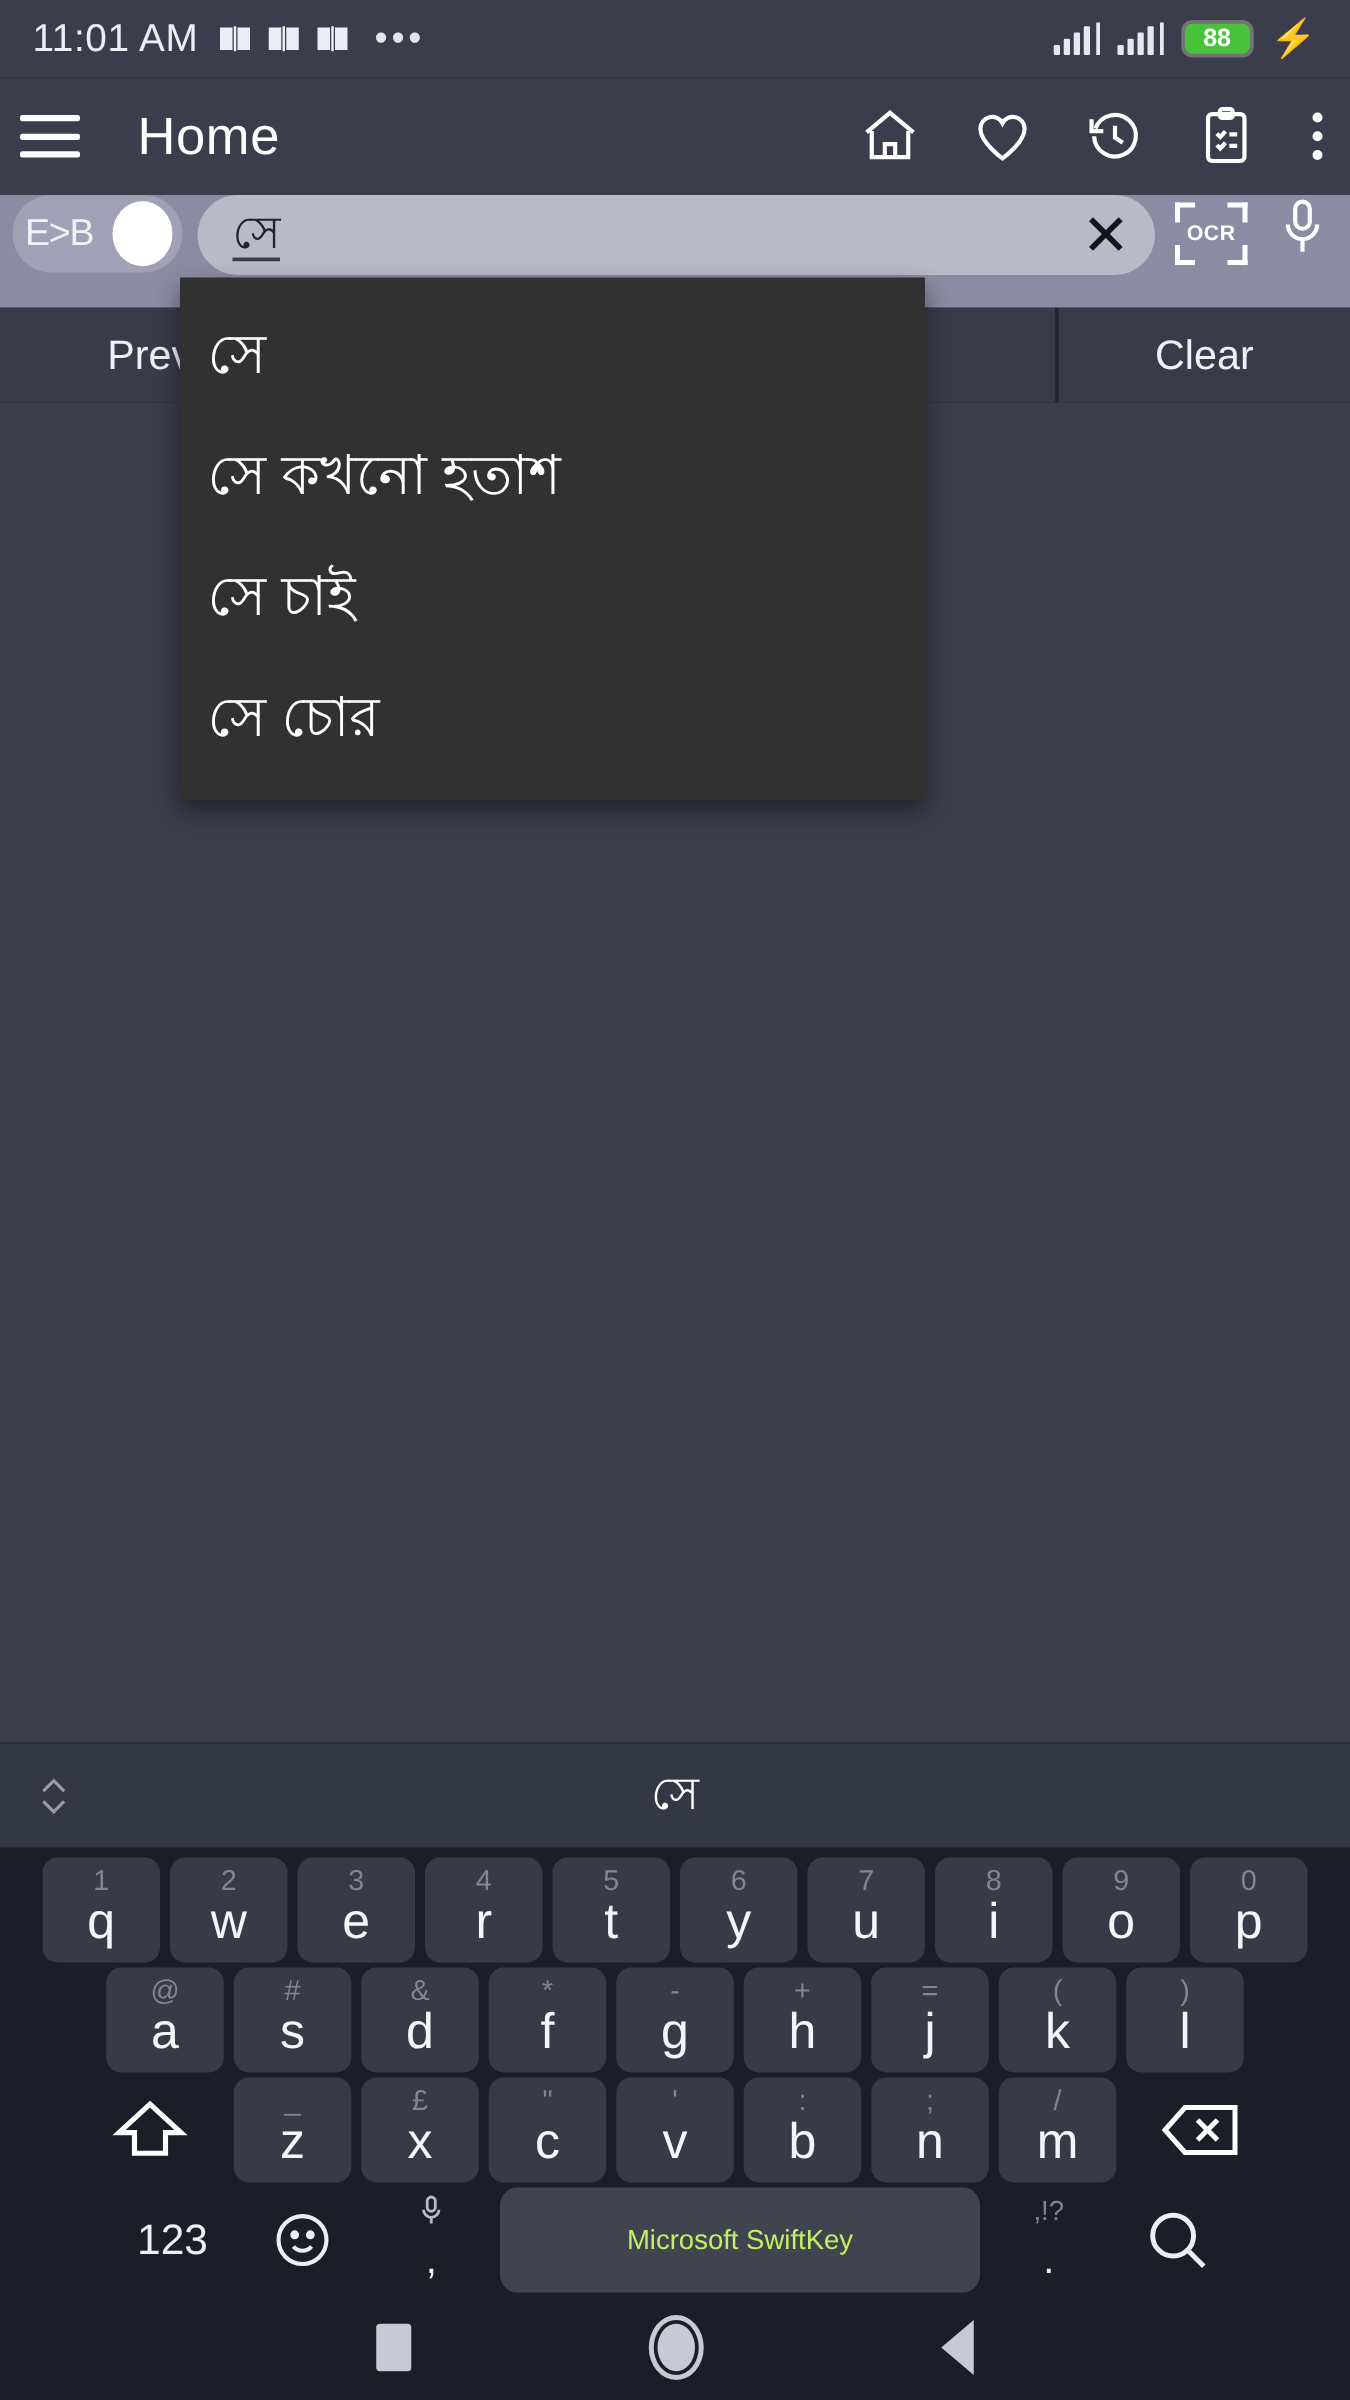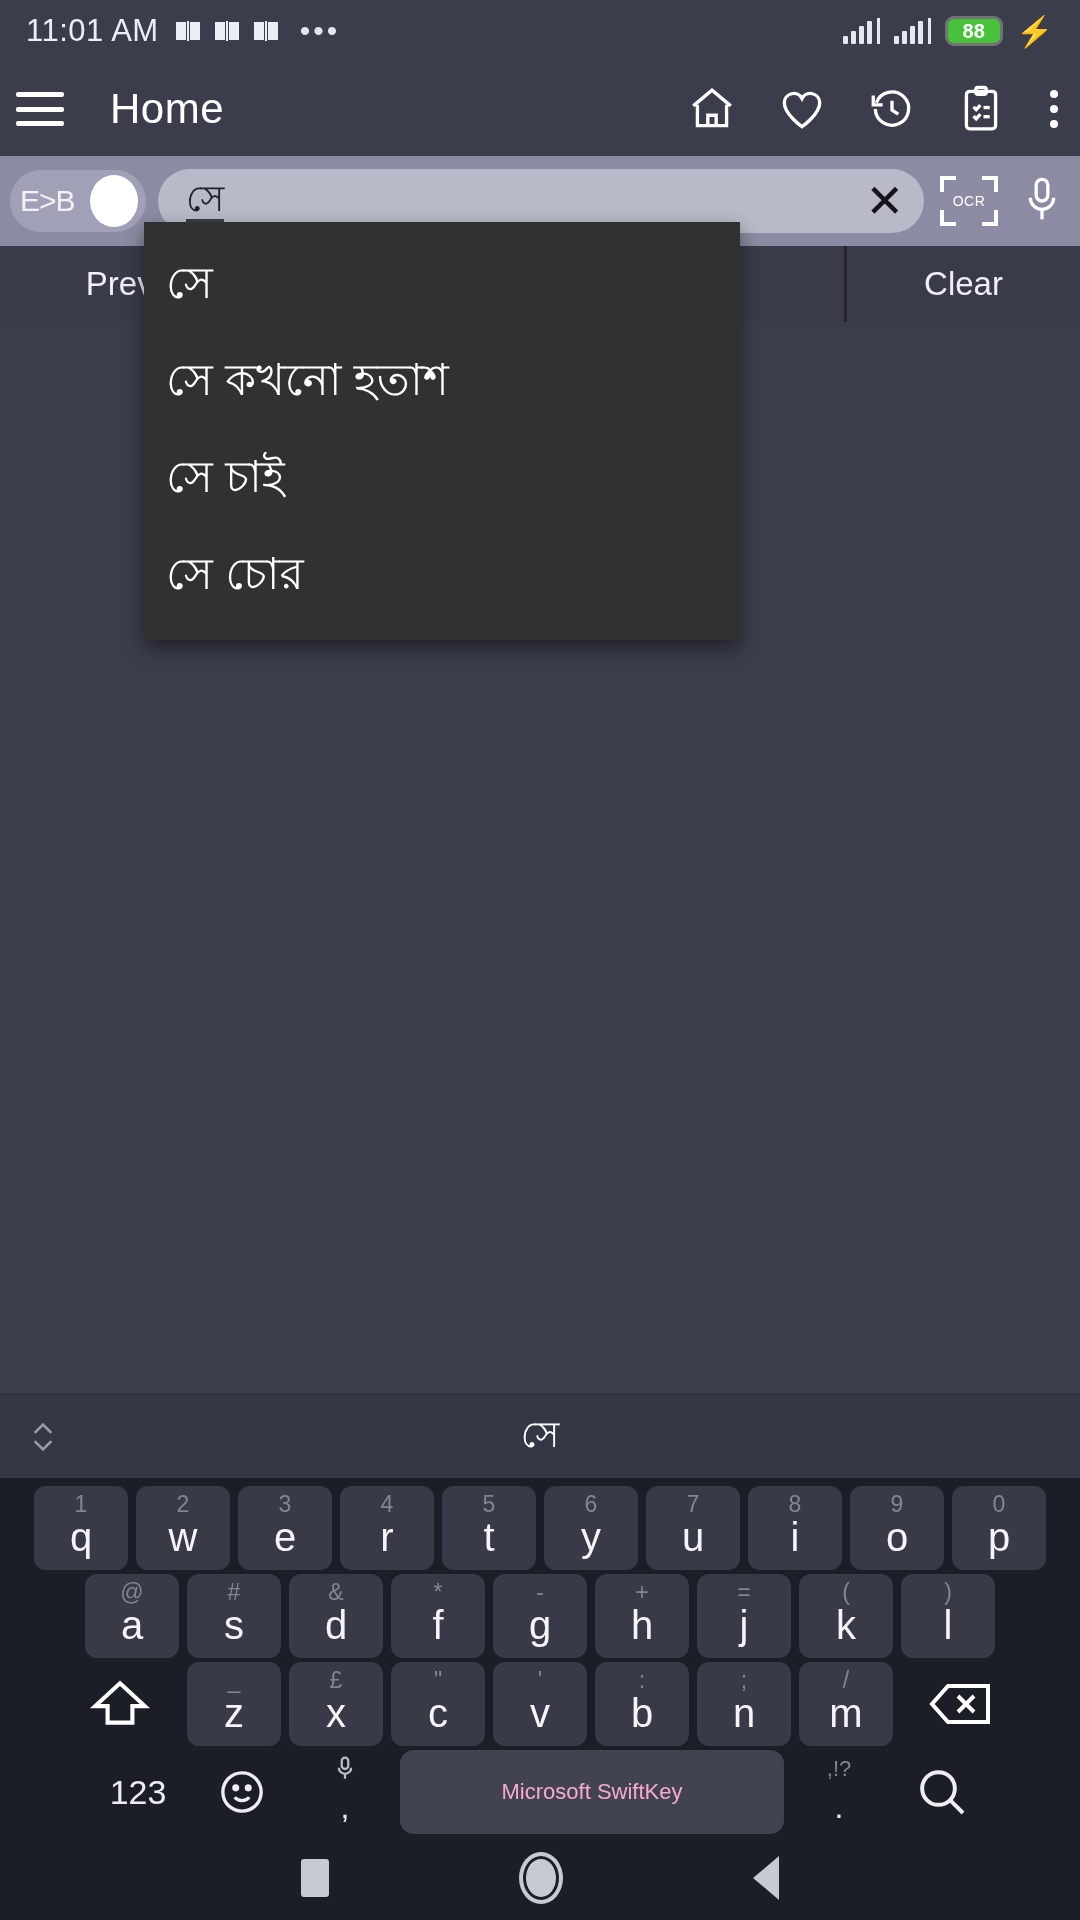--- a/index.html
+++ b/index.html
@@ -46,21 +46,21 @@
   .hamburger span { display:block; height:5px; background:#fff; border-radius:2px; }
   .appbar-title { font-size: 42px; margin-left: 46px; letter-spacing:.5px; }
   .appbar-actions { margin-left: auto; display: flex; align-items: center; gap: 38px; }
   .appbar-actions svg { display: block; }
   .kebab { display:flex; flex-direction:column; gap:7px; align-items:center; width:20px;}
   .kebab i { width:8px; height:8px; background:#fff; border-radius:50%; display:block;}
 
   
   .searchrow {
     height: 90px; background: #8b8ca3;
-    display: flex; align-items: center; padding: 0 10px; gap: 12px;
+    display: flex; align-items: flex-start; padding: 0 10px; gap: 12px;
     position: relative;
   }
   .toggle {
     width: 136px; height: 62px; background: #a0a1b6; border-radius: 31px;
     display: flex; align-items: center; justify-content: space-between;
     padding: 0 8px 0 10px; flex: none;
   }
   .toggle-label { font-size: 30px; color: #f2f2f6; letter-spacing: -1px; }
   .knob { width: 48px; height: 52px; border-radius: 50%; background: #fff; }
   .searchbox {
@@ -74,21 +74,21 @@
   .clear-x { margin-left: auto; font-size: 46px; color: #14151b; line-height: 1; font-weight: 300;}
   .ocr-btn {
     width: 66px; height: 62px; position: relative; flex: none;
     display:flex; align-items:center; justify-content:center;
   }
   .ocr-btn .corner { position:absolute; width:16px; height:16px; border:4px solid #fff; }
   .ocr-btn .c1{top:6px;left:4px;border-right:none;border-bottom:none}
   .ocr-btn .c2{top:6px;right:4px;border-left:none;border-bottom:none}
   .ocr-btn .c3{bottom:6px;left:4px;border-right:none;border-top:none}
   .ocr-btn .c4{bottom:6px;right:4px;border-left:none;border-top:none}
-  .ocr-btn span { font-size: 14px; color:#fff; font-weight:normal; letter-spacing:.5px;}
+  .ocr-btn span { font-size: 17px; color:#fff; font-weight:bold; letter-spacing:.5px;}
   .mic-btn { width: 56px; flex: none; display:flex; align-items:center; justify-content:center;}
 
   
   .navbtns {
     height: 76px; background: #393b4a; display: flex; align-items: stretch;
     color: #eef0f6; font-size: 33px;
   }
   .navbtns .cell { display:flex; align-items:center; justify-content:center; }
   .navbtns .prev { width: 300px; }
   .navbtns .mid  { flex: 1; }
@@ -126,21 +126,21 @@
     color: #f4f5f8; font-size: 40px;
   }
   .key .hint {
     position: absolute; top: 5px; left: 0; right: 0; text-align: center;
     font-size: 23px; color: #83858f;
   }
   .row2 { padding-left: 0; }
   .spacebar {
     width: 384px; height: 84px; background: #41444f; border-radius: 14px;
     display:flex; align-items:center; justify-content:center;
-    color:#f9a8d4; font-size: 22px;
+    color:#bef264; font-size: 22px;
   }
   .kb-func { width: 118px; height: 84px; display:flex; align-items:center; justify-content:center; color:#eceef4; font-size:34px;}
   .kb-func.small { width: 96px; }
   .punct-key {
     width: 94px; height: 84px; position: relative;
     display:flex; align-items:flex-end; justify-content:center; padding-bottom: 8px;
     color:#eceef4; font-size: 32px;
   }
   .punct-key .hint { position:absolute; top: 6px; left:0; right:0; text-align:center; font-size:22px; color:#83858f;}
 

